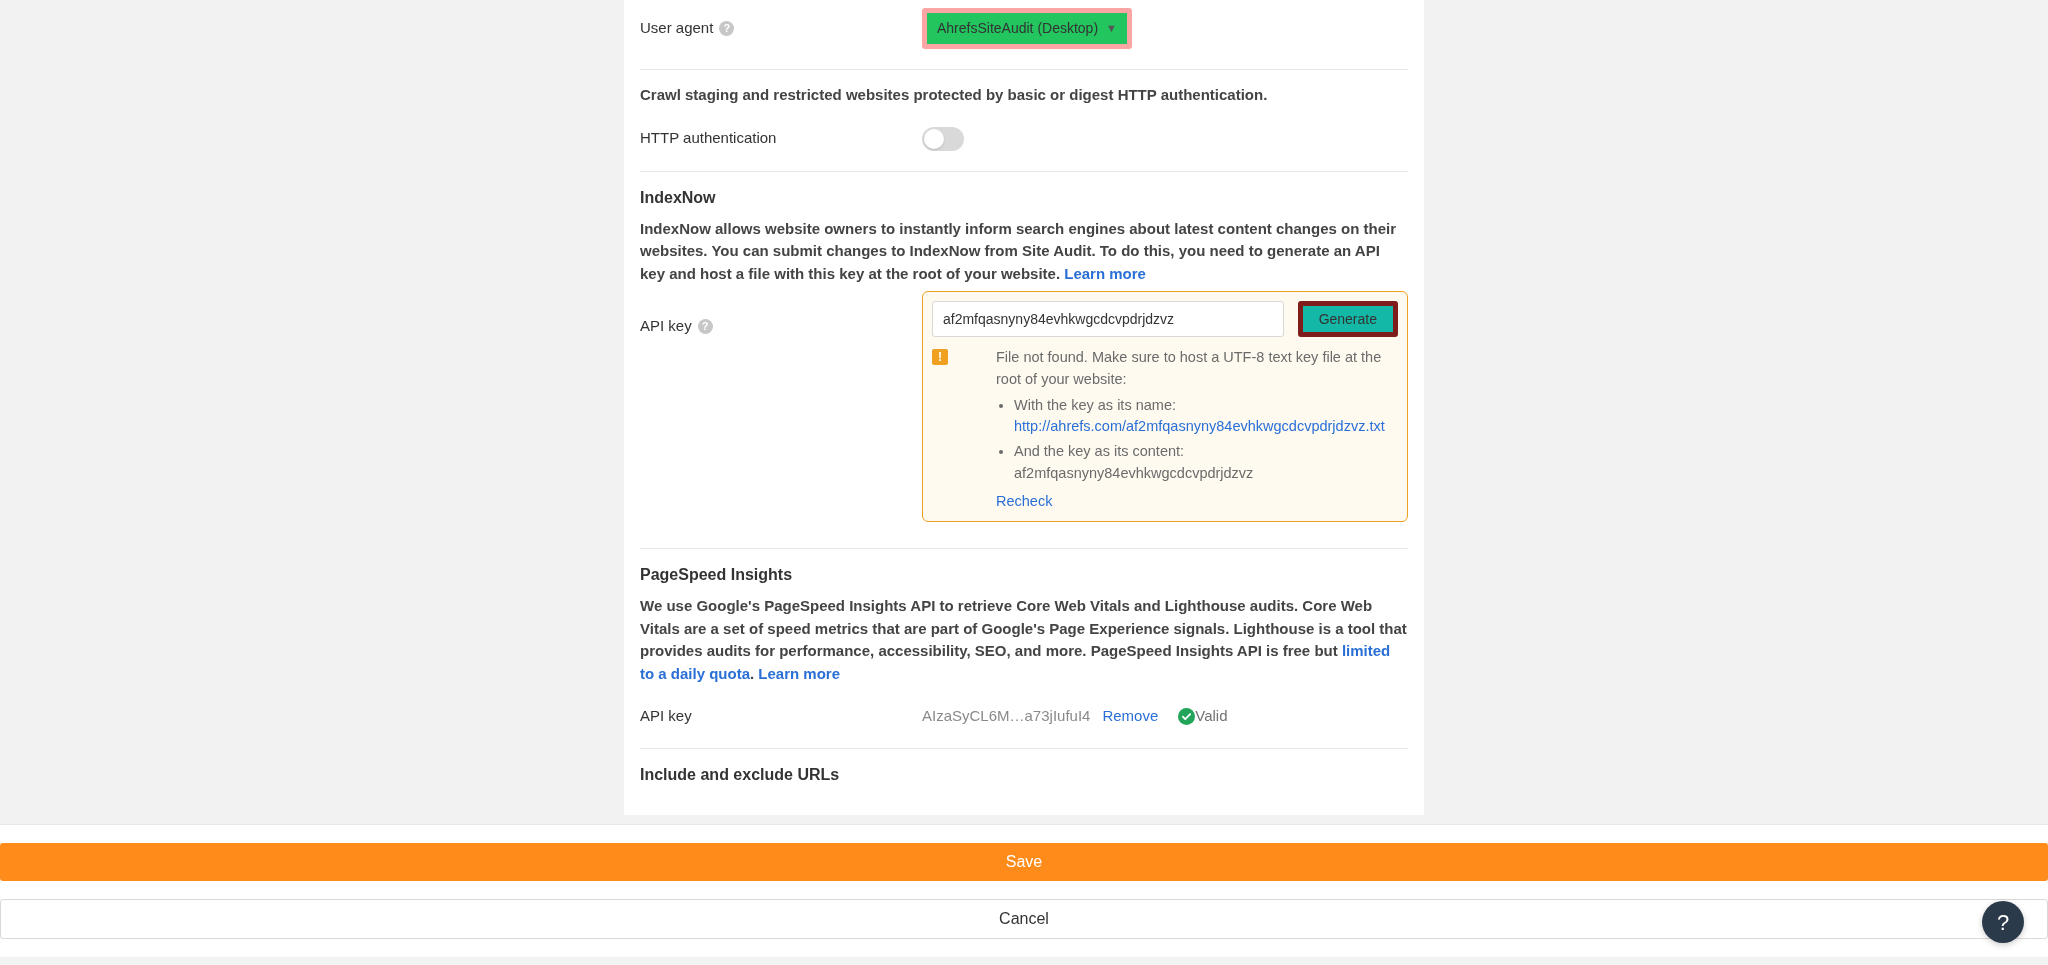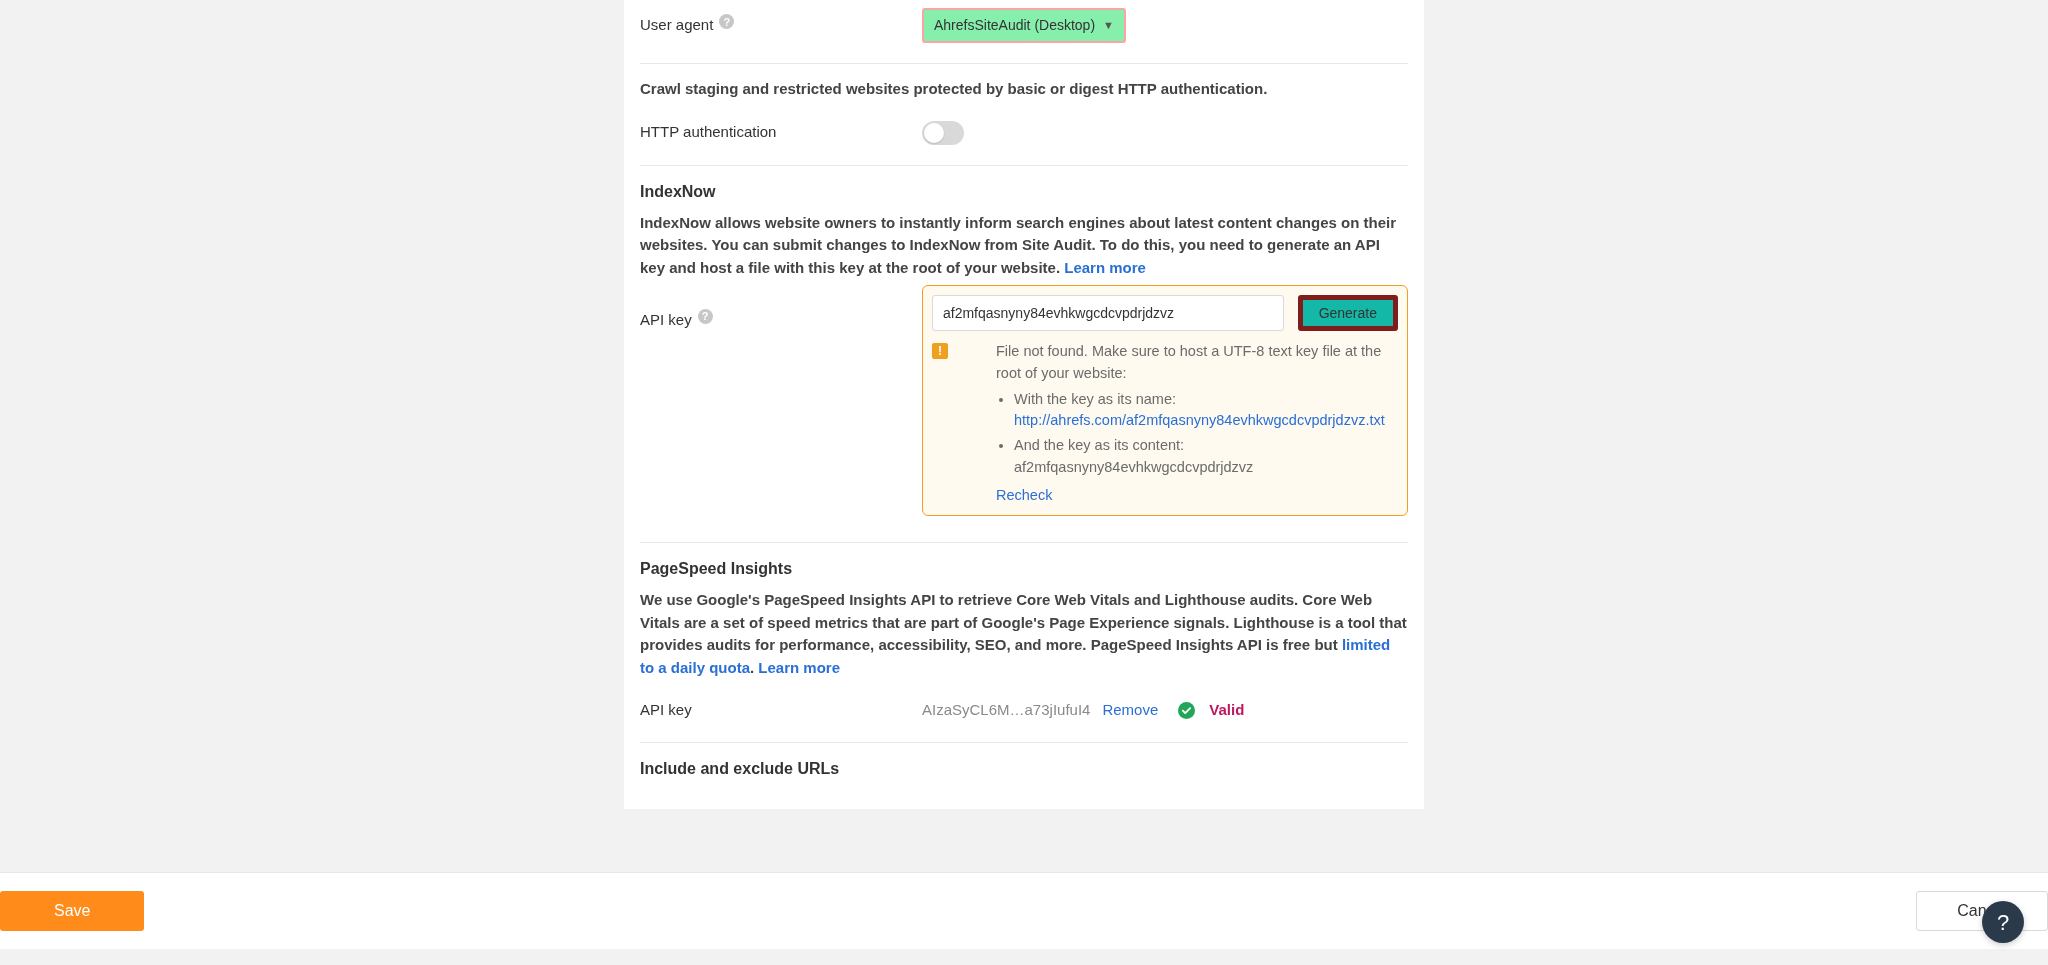--- a/index.html
+++ b/index.html
@@ -16,36 +16,36 @@
     margin: 0 auto;
     padding: 0 16px;
     min-height: 664px;
   }
   .content { padding-bottom: 20px; }
   .row {
     display: flex;
     align-items: center;
     padding: 8px 0;
   }
-  .label-col { width: 282px; flex: 0 0 282px; display: flex; align-items: flex-start; }
+  .label-col { width: 282px; flex: 0 0 282px; display: flex; align-items: center; }
   .input-col { flex: 1; }
   .qmark {
     display: inline-flex; align-items: center; justify-content: center;
     width: 15px; height: 15px; border-radius: 50%;
     background: #c7c7c7; color: #fff; font-size: 11px; font-weight: 700;
     margin-left: 6px; cursor: default;
   }
   .divider { border: none; border-top: 1px solid #e8e8e8; margin: 12px 0 14px; }
   .section-title { font-weight: 600; font-size: 16px; color: #333; margin-bottom: 8px; }
   .section-desc { color: #444; font-size: 15px; margin-bottom: 12px; font-weight: bold; }
   .link { color: #2a6fd6; text-decoration: none; cursor: pointer; }
   .select {
     display: inline-flex; align-items: center;
-    border: 2px solid #fca5a5; border-radius: 3px;
-    padding: 5px 10px; background: #86efac; cursor: pointer;
+    border: 5px solid #fca5a5; border-radius: 3px;
+    padding: 5px 10px; background: #22c55e; cursor: pointer;
     font-size: 14px; color: #333;
   }
   .chev { margin-left: 8px; font-size: 11px; color: #555; }
   
   .toggle {
     width: 42px; height: 24px; background: #d9d9d9;
     border-radius: 12px; position: relative; cursor: pointer;
   }
   .toggle-knob {
     position: absolute; top: 2px; left: 2px;
@@ -72,32 +72,33 @@
     display: flex; align-items: center; justify-content: center;
     color: #fff; font-weight: 700; font-size: 12px; flex: 0 0 16px; margin-top: 2px;
   }
   .warn-text { color: #6b6b6b; font-size: 14.5px; margin-left: 38px; }
   .warn-text ul { margin: 4px 0 6px 18px; }
   .warn-text li { margin-bottom: 3px; }
   
   .key-row { display: flex; align-items: flex-start; gap: 12px; }
   .key-val { color: #8a8a8a; }
   .remove { color: #2a6fd6; cursor: pointer; }
-  .valid { display: inline-flex; align-items: center; gap: 14px; color: #be185d; margin-left: 8px; font-weight: bold; }
+  .valid { display: inline-flex; align-items: center; gap: 0; color: #737373; margin-left: 8px; }
   .check {
     width: 17px; height: 17px; border-radius: 50%; background: #22a559;
     display: inline-flex; align-items: center; justify-content: center; flex: 0 0 17px;
   }
   .check svg { width: 11px; height: 11px; }
   
   .footer {
-    position: fixed; bottom: 16px; left: 0; right: 0;
+    position: fixed; bottom: 8px; left: 0; right: 0;
     background: #fff; border-top: 1px solid #e8e8e8;
     display: flex; justify-content: space-between; gap: 18px;
     padding: 18px 0;
+    flex-direction: column;
   }
   .btn-primary {
     background: #ff8c1a; color: #fff; border: none; border-radius: 3px;
     padding: 10px 54px; font-size: 16px; cursor: pointer;
   }
   .btn-secondary {
     background: #fff; color: #333; border: 1px solid #d9d9d9; border-radius: 3px;
     padding: 10px 40px; font-size: 16px; cursor: pointer;
   }
   .help-bubble {

